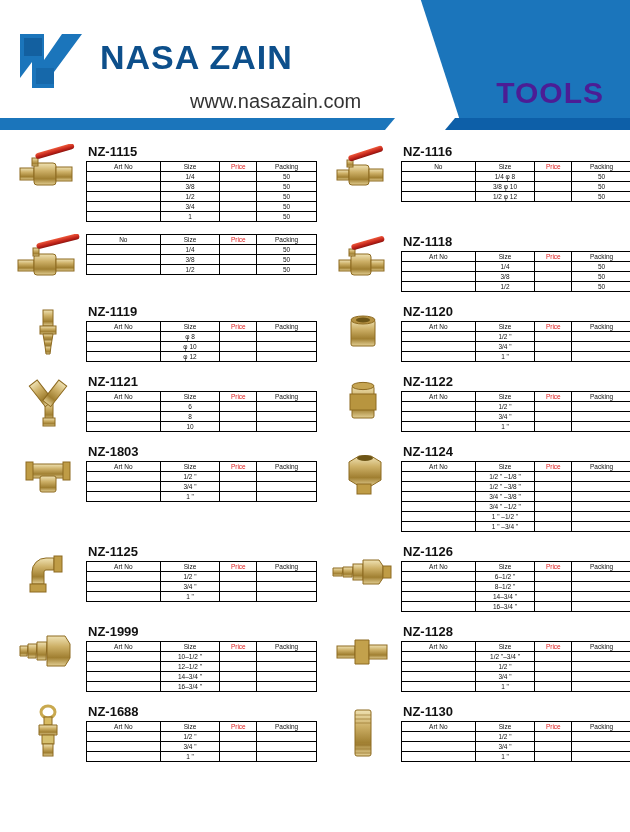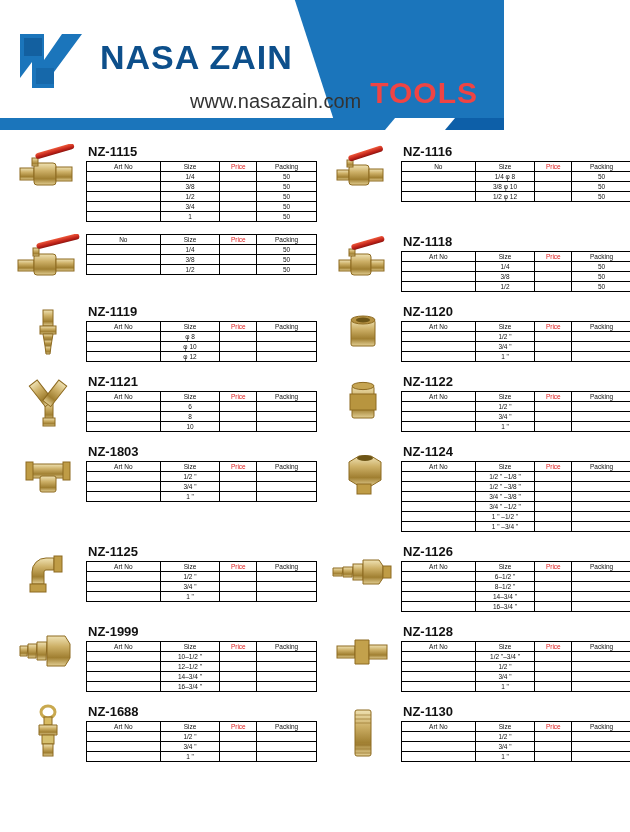--- a/index.html
+++ b/index.html
@@ -7,21 +7,21 @@
     width:630px;height:832px;
     background:#ffffff;
     font-family:"Liberation Sans", sans-serif;
     position:relative;
     overflow:hidden;
   }
 
   
   .header{
     position:relative;
-    width:504px;height:130px;
+    width:630px;height:130px;
     background:#ffffff;
     overflow:hidden;
   }
   .hdr-blue-band{
     position:absolute;left:0;top:118px;width:630px;height:12px;
     background:#0d5fa8;
   }
   .hdr-blue-band2{
     position:absolute;left:0;top:118px;width:420px;height:12px;
     background:#1b75bb;
@@ -35,21 +35,21 @@
     position:absolute;right:0;top:0;width:220px;height:118px;
     background:#1b75bb;
   }
   .hdr-right-cut{
     position:absolute;left:-40px;top:0;width:70px;height:118px;
     background:#ffffff;
     transform:skewX(18deg);
   }
   .tools-title{
     position:absolute;right:26px;top:76px;
-    color:#ef4444;font-size:30px;font-weight:bold;letter-spacing:1px;
+    color:#4c1d95;font-size:30px;font-weight:bold;letter-spacing:1px;
   }
   .logo-mark{
     position:absolute;left:14px;top:26px;width:74px;height:70px;
   }
   .brand-text{
     position:absolute;left:100px;top:38px;
     font-size:34px;font-weight:bold;color:#0d4f8b;letter-spacing:1px;
   }
   .website{
     position:absolute;left:190px;top:90px;

